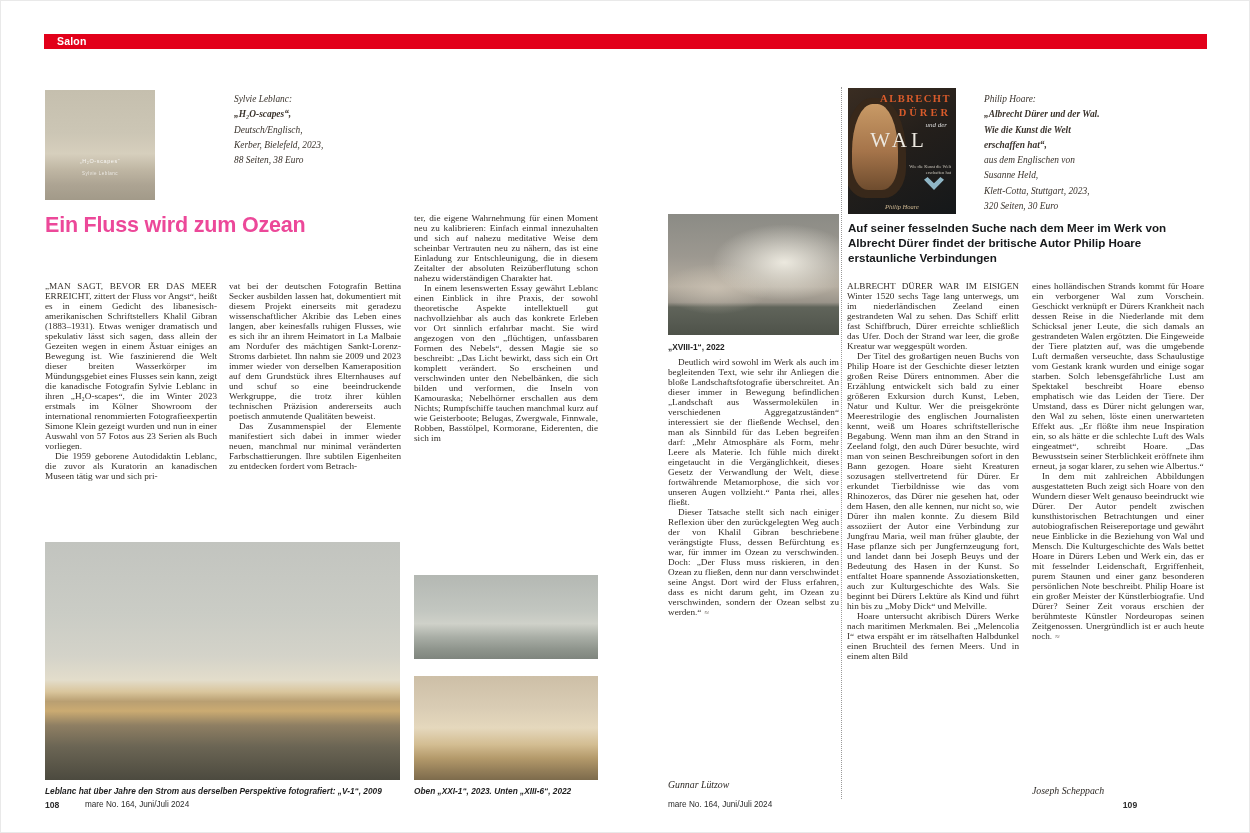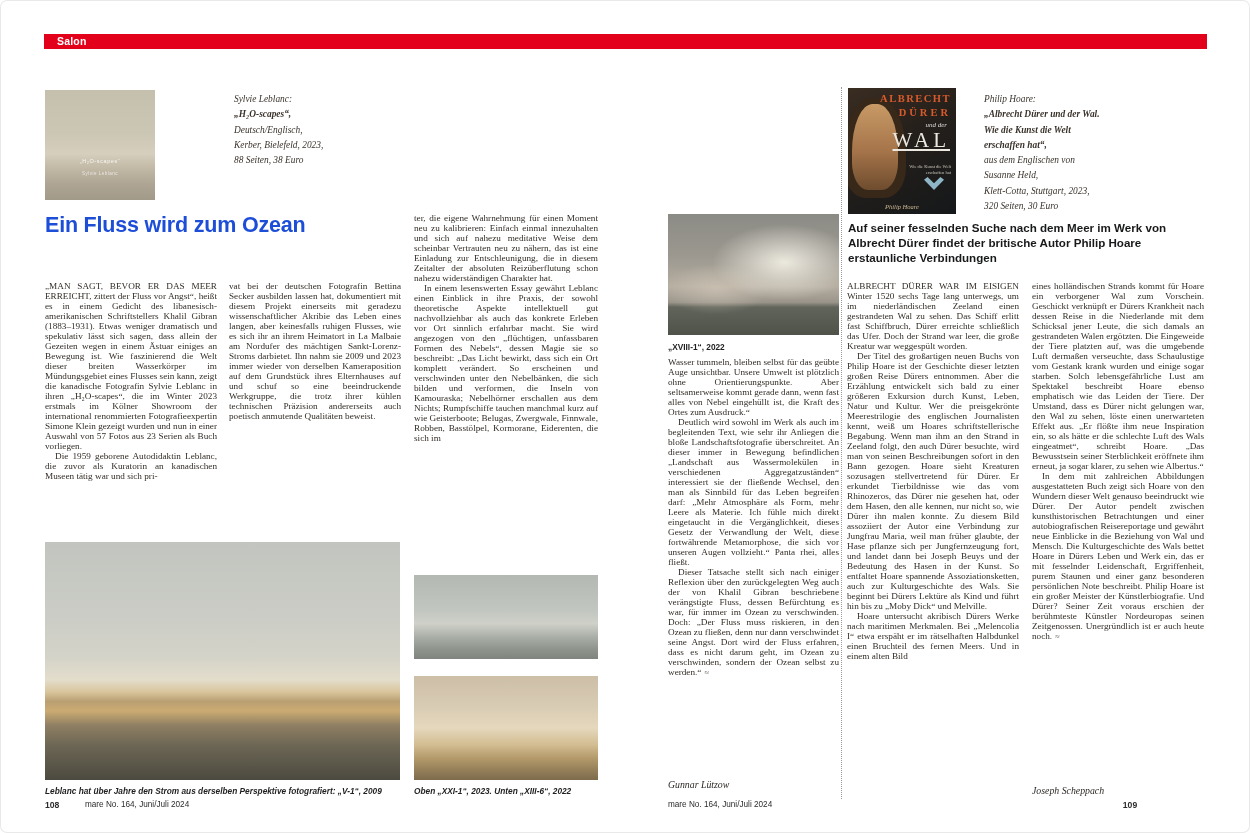--- a/index.html
+++ b/index.html
@@ -1,18 +1,18 @@
 <!DOCTYPE html>
 <html lang="de"><head>
 <meta charset="utf-8">
 <style>
   html,body{margin:0;padding:0;background:#ffffff;}
   .spread{position:relative;width:1250px;height:833px;background:#fff;overflow:hidden;
           font-family:"Liberation Serif","DejaVu Serif",serif;color:#2e2a26;
-          box-shadow:inset 0 0 0 1px #e9e9e9;border-radius:7px;}
+          box-shadow:inset 0 0 0 1px #e9e9e9;}
   
   .redbar{position:absolute;left:44px;top:34px;width:1163px;height:15px;background:#e2001a;}
   .redbar .lbl{position:absolute;left:13px;top:1px;color:#fff;
      font:bold 10.5px/13px "Liberation Sans","DejaVu Sans",sans-serif;letter-spacing:.2px;}
   
   .cover-left{position:absolute;left:45px;top:90px;width:110px;height:110px;
      background:linear-gradient(180deg,#c5bfae 0%,#ccc6b5 40%,#d6cfbd 58%,#c0b7a4 72%,#ada493 86%,#a29a89 100%);}
   .cvl-t{position:absolute;left:0;right:0;top:62%;text-align:center;color:rgba(255,255,255,.85);
      font:5.5px "Liberation Sans",sans-serif;letter-spacing:.6px;}
   .cvl-s{position:absolute;left:0;right:0;top:74%;text-align:center;color:rgba(255,255,255,.7);
@@ -23,38 +23,38 @@
      border-radius:45% 45% 35% 35%/55% 55% 30% 30%;}
   .face{position:absolute;left:4px;top:16px;width:46px;height:86px;
      background:linear-gradient(180deg,#c89a66 0%,#a5744a 55%,#6e4c2e 100%);
      border-radius:45% 45% 35% 35%/55% 55% 32% 32%;}
   .cv-l1{position:absolute;top:5px;left:0;right:5px;text-align:right;color:#d95b2b;
      font:bold 10.5px "Liberation Serif",serif;letter-spacing:1.5px;}
   .cv-l2{position:absolute;top:19px;left:0;right:5px;text-align:right;color:#d95b2b;
      font:bold 10.5px "Liberation Serif",serif;letter-spacing:3px;}
   .cv-l3{position:absolute;top:33px;left:0;right:9px;text-align:right;color:#ddd;
      font:italic 7px "Liberation Serif",serif;}
-  .cv-l4{position:absolute;top:40px;left:0;right:6px;text-align:right;color:#ece8e0;
-     font:21px "Liberation Serif",serif;letter-spacing:4px;text-decoration:underline;}
+  .cv-l4{position:absolute;top:40px;left:0;right:6px;text-align:center;color:#ece8e0;
+     font:21px "Liberation Serif",serif;letter-spacing:4px;}
   .cv-l5{position:absolute;top:76px;right:5px;width:56px;text-align:right;color:#c9c4ba;
      font:4.5px/6px "Liberation Serif",serif;}
   .cv-l6{position:absolute;bottom:4px;left:0;right:0;text-align:center;color:#cfb892;
      font:italic 6.5px "Liberation Serif",serif;}
   .tail{position:absolute;right:12px;bottom:24px;width:20px;height:13px;background:#8fb6c6;
      clip-path:polygon(50% 100%,0 22%,18% 0,50% 48%,82% 0,100% 22%);}
   
   .bookinfo{position:absolute;font:italic 9.4px/15.3px "Liberation Serif",serif;color:#3a332c;}
   .bi-left{left:192px;top:92px;width:150px;margin-left:42px;}
   .bi-right{left:984px;top:92px;width:210px;}
   .bookinfo .bt{font-weight:bold;}
   
   .headblock{position:absolute;width:362px;}
   .hb-left{left:45px;top:213px;}
   .hb-right{left:848px;top:213px;}
-  h1{margin:0;font:bold 21.5px/24px "Liberation Sans","DejaVu Sans",sans-serif;color:#1d4ed8;letter-spacing:-.2px;}
+  h1{margin:0;font:bold 21.5px/24px "Liberation Sans","DejaVu Sans",sans-serif;color:#ec4899;letter-spacing:-.2px;}
   .subtitle{margin-top:7px;font:bold 11.6px/15px "Liberation Sans","DejaVu Sans",sans-serif;color:#17191b;}
   
   .col{position:absolute;overflow:hidden;}
   .bp{margin:0;font-size:9.2px;line-height:10px;text-align:justify;hyphens:auto;-webkit-hyphens:auto;color:#332d27;}
   .ind{text-indent:10px;}
   .c1{left:45px;top:281px;width:172px;height:258px;}
   .c2{left:229px;top:281px;width:172px;height:258px;}
   .c3{left:414px;top:213px;width:184px;height:350px;}
   .c4{left:668px;top:357px;width:171px;height:412px;}
   .c5{left:847px;top:281px;width:172px;height:521px;}
@@ -114,36 +114,36 @@
   <div class="headblock hb-left">
     <h1>Ein Fluss wird zum Ozean</h1>
   </div>
 
   <div class="col c1">
     <p class="bp">„MAN SAGT, BEVOR ER DAS MEER ERREICHT, zittert der Fluss vor Angst“, heißt es in einem Gedicht des libanesisch-amerikanischen Schriftstellers Khalil Gibran (1883–1931). Etwas weniger dramatisch und spekulativ lässt sich sagen, dass allein der Gezeiten wegen in einem Ästuar einiges an Bewegung ist. Wie faszinierend die Welt dieser breiten Wasserkörper im Mündungsgebiet eines Flusses sein kann, zeigt die kanadische Fotografin Sylvie Leblanc in ihren „H₂O-scapes“, die im Winter 2023 erstmals im Kölner Showroom der international renommierten Fotografieexpertin Simone Klein gezeigt wurden und nun in einer Auswahl von 57 Fotos aus 23 Serien als Buch vorliegen.</p>
     <p class="bp ind">Die 1959 geborene Autodidaktin Leblanc, die zuvor als Kuratorin an kanadischen Museen tätig war und sich pri-</p>
   </div>
   <div class="col c2">
     <p class="bp">vat bei der deutschen Fotografin Bettina Secker ausbilden lassen hat, dokumentiert mit diesem Projekt einerseits mit geradezu wissenschaftlicher Akribie das Leben eines langen, aber keinesfalls ruhigen Flusses, wie es sich ihr an ihrem Heimatort in La Malbaie am Nordufer des mächtigen Sankt-Lorenz-Stroms darbietet. Ihn nahm sie 2009 und 2023 immer wieder von derselben Kameraposition auf dem Grundstück ihres Elternhauses auf und schuf so eine beeindruckende Werkgruppe, die trotz ihrer kühlen technischen Präzision andererseits auch poetisch anmutende Qualitäten beweist.</p>
+    <p class="bp ind">Das Zusammenspiel der Elemente manifestiert sich dabei in immer wieder neuen, manchmal nur minimal veränderten Farbschattierungen. Ihre subtilen Eigenheiten zu entdecken fordert vom Betrach-</p>
   </div>
   <div class="col c3">
     <p class="bp">ter, die eigene Wahrnehmung für einen Moment neu zu kalibrieren: Einfach einmal innezuhalten und sich auf nahezu meditative Weise dem scheinbar Vertrauten neu zu nähern, das ist eine Einladung zur Entschleunigung, die in diesem Zeitalter der absoluten Reizüberflutung schon nahezu widerständigen Charakter hat.</p>
     <p class="bp ind">In einem lesenswerten Essay gewährt Leblanc einen Einblick in ihre Praxis, der sowohl theoretische Aspekte intellektuell gut nachvollziehbar als auch das konkrete Erleben vor Ort sinnlich erfahrbar macht. Sie wird angezogen von den „flüchtigen, unfassbaren Formen des Nebels“, dessen Magie sie so beschreibt: „Das Licht bewirkt, dass sich ein Ort komplett verändert. So erscheinen und verschwinden unter den Nebelbänken, die sich bilden und verformen, die Inseln von Kamouraska; Nebelhörner erschallen aus dem Nichts; Rumpfschiffe tauchen manchmal kurz auf wie Geisterboote; Belugas, Zwergwale, Finnwale, Robben, Basstölpel, Kormorane, Eiderenten, die sich im</p>
   </div>
 
   <div class="photo ph-main"></div>
   <div class="photo ph-stack-top"></div>
   <div class="photo ph-stack-bot"></div>
   <div class="cap cap-main">Leblanc hat über Jahre den Strom aus derselben Perspektive fotografiert: „V-1“, 2009</div>
   <div class="cap cap-stack">Oben „XXI-1“, 2023. Unten „XIII-6“, 2022</div>
 
   <div class="photo ph-c4"></div>
   <div class="cap cap-c4">„XVIII-1“, 2022</div>
   <div class="col c4">
-    <p class="bp">Wasser tummeln, bleiben selbst für das geübte Auge unsichtbar. Unsere Umwelt ist plötzlich ohne Orientierungspunkte. Aber seltsamerweise kommt gerade dann, wenn fast alles von Nebel eingehüllt ist, die Kraft des Ortes zum Ausdruck.“</p>
     <p class="bp ind">Deutlich wird sowohl im Werk als auch im begleitenden Text, wie sehr ihr Anliegen die bloße Landschaftsfotografie überschreitet. An dieser immer in Bewegung befindlichen „Landschaft aus Wassermolekülen in verschiedenen Aggregatzuständen“ interessiert sie der fließende Wechsel, den man als Sinnbild für das Leben begreifen darf: „Mehr Atmosphäre als Form, mehr Leere als Materie. Ich fühle mich direkt eingetaucht in die Vergänglichkeit, dieses Gesetz der Verwandlung der Welt, diese fortwährende Metamorphose, die sich vor unseren Augen vollzieht.“ Panta rhei, alles fließt.</p>
     <p class="bp ind"><span>Dieser Tatsache stellt sich nach einiger Reflexion über den zurückgelegten Weg auch der von Khalil Gibran beschriebene verängstigte Fluss, dessen Befürchtung es war, für immer im Ozean zu verschwinden. Doch: „Der Fluss muss riskieren, in den Ozean zu fließen, denn nur dann verschwindet seine Angst. Dort wird der Fluss erfahren, dass es nicht darum geht, im Ozean zu verschwinden, sondern der Ozean selbst zu werden.“</span><span class="endmark">≈</span></p>
   </div>
   <div class="author au-left">Gunnar Lützow</div>
 
   <div class="dotrule"></div>
 
   <div class="cover-right">
     <div class="hair"></div>
     <div class="face"></div>

